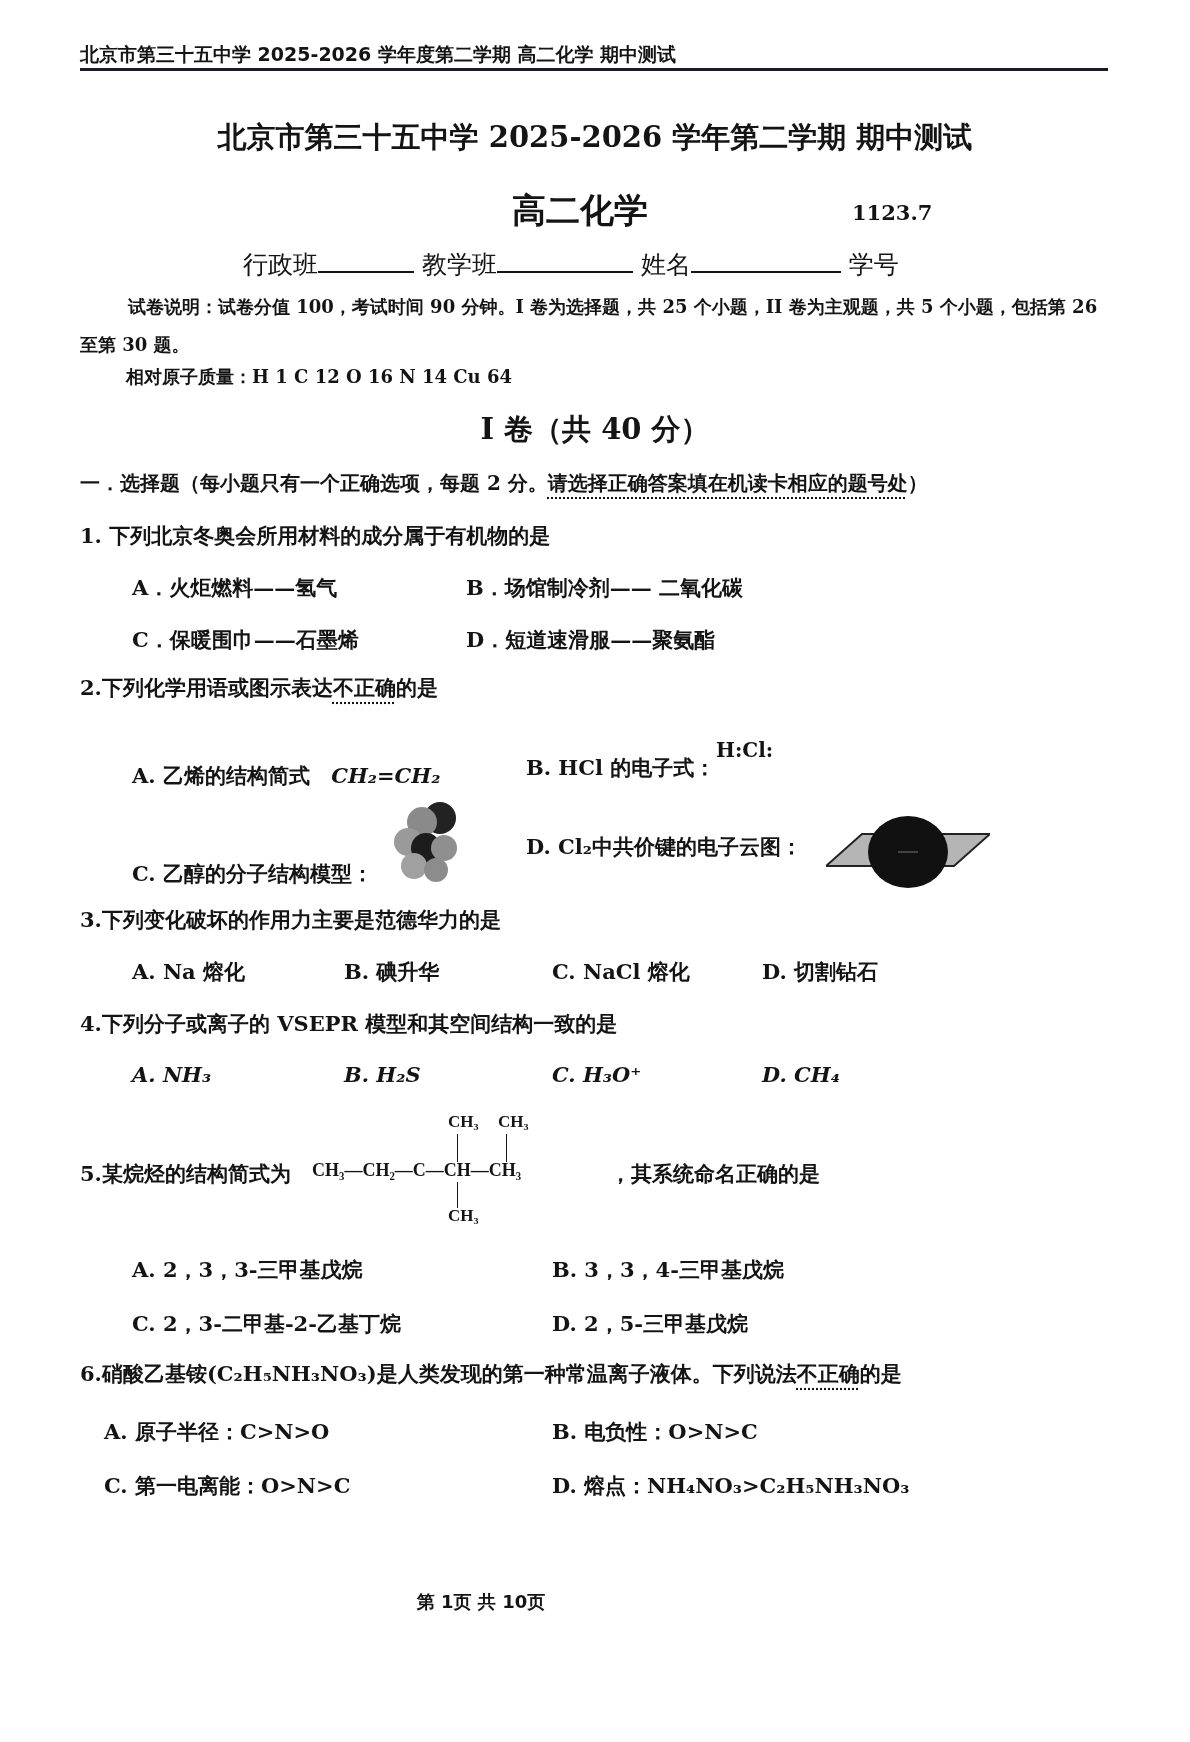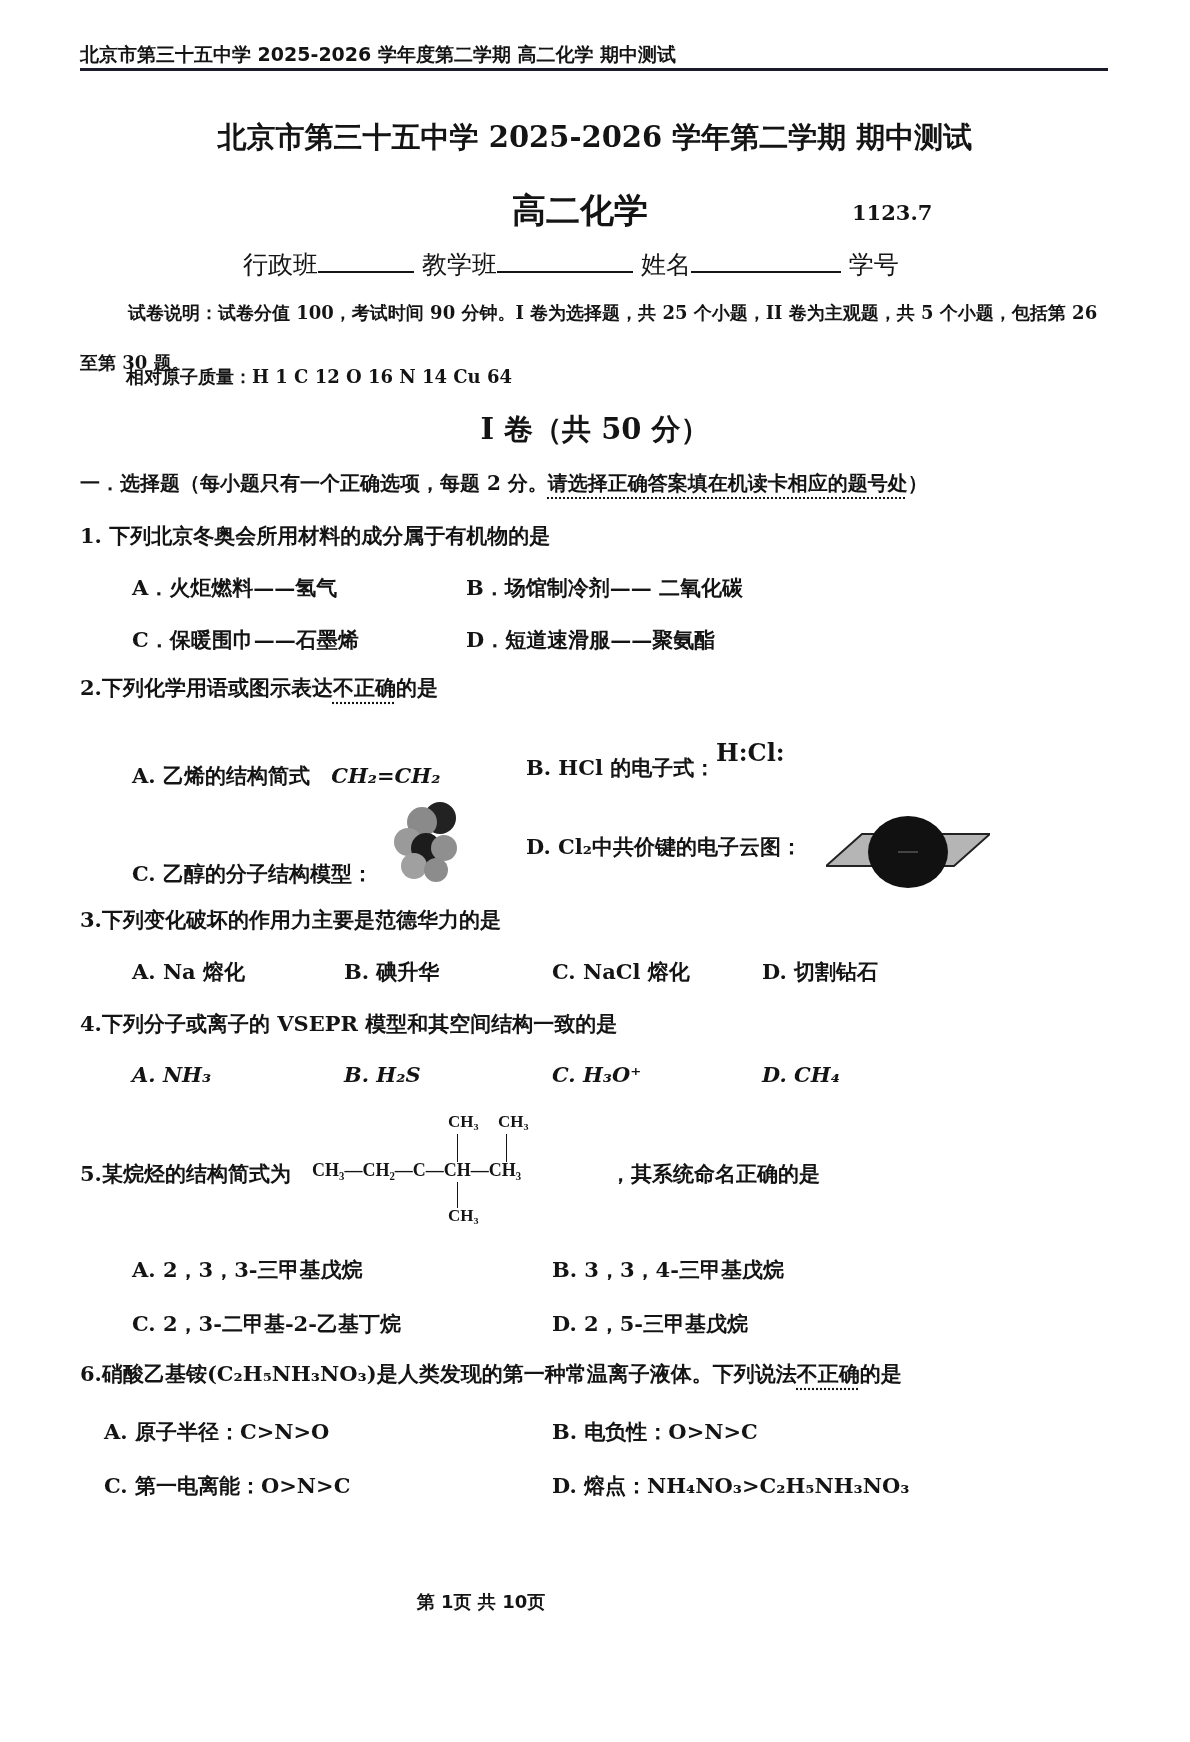--- a/index.html
+++ b/index.html
@@ -9,21 +9,21 @@
     color: #141414;
   }
   .abs { position: absolute; white-space: nowrap; }
   .run-header { left: 80px; top: 42px; font-family: "DejaVu Sans", sans-serif; font-size: 19px; font-weight: bold; }
   .header-rule { position: absolute; left: 80px; top: 68px; width: 1028px; height: 3px; background: #1a1a2a; }
   .title { left: 0; width: 1190px; text-align: center; top: 118px; font-size: 29px; font-weight: bold; }
   .subtitle { left: 512px; top: 188px; font-size: 34px; font-weight: bold; }
   .date { left: 852px; top: 200px; font-size: 21px; font-weight: bold; }
   .fields { left: 243px; top: 248px; font-size: 25px; }
   .blank { display: inline-block; border-bottom: 2px solid #141414; height: 22px; vertical-align: baseline; }
-  .instructions { left: 80px; top: 288px; width: 1030px; font-size: 18px; font-weight: bold; white-space: normal; line-height: 50px; text-indent: 48px; }
+  .instructions { left: 80px; top: 288px; width: 1030px; font-size: 18px; font-weight: bold; white-space: normal; line-height: 38px; text-indent: 48px; }
   .atomic { left: 126px; top: 365px; font-size: 18px; font-weight: bold; }
   .section-title { left: 0; width: 1190px; text-align: center; top: 410px; font-size: 29px; font-weight: bold; }
   .section-heading { left: 80px; top: 470px; font-size: 20px; font-weight: bold; }
   .dotted { text-decoration: underline dotted; text-underline-offset: 7px; }
   .q { font-size: 21px; font-weight: bold; }
   .opt { font-size: 21px; font-weight: bold; }
   .formula { font-style: italic; font-weight: bold; }
   .struct { position: absolute; font-size: 18px; font-weight: bold; font-family: "Liberation Serif", serif; }
   .vline { position: absolute; width: 1px; background: #141414; }
   .footer { left: 0; width: 962px; text-align: center; top: 1590px; font-size: 18px; font-weight: bold; font-family: "DejaVu Sans", sans-serif; }
@@ -41,21 +41,21 @@
 <div class="abs fields">
   <span>行政班</span><span class="blank" style="width:96px"></span>
   <span>教学班</span><span class="blank" style="width:136px"></span>
   <span>姓名</span><span class="blank" style="width:150px"></span>
   <span>学号</span>
 </div>
 
 <div class="abs instructions">试卷说明：试卷分值 100，考试时间 90 分钟。I 卷为选择题，共 25 个小题，II 卷为主观题，共 5 个小题，包括第 26 至第 30 题。</div>
 <div class="abs atomic">相对原子质量：H 1  C 12  O 16  N 14  Cu 64</div>
 
-<div class="abs section-title">I 卷（共 50 分）</div>
+<div class="abs section-title">I 卷（共 40 分）</div>
 <div class="abs section-heading">
   <span>一．选择题（每小题只有一个正确选项，每题 2 分。</span><span class="dotted">请选择正确答案填在机读卡相应的题号处</span><span>）</span>
 </div>
 
 <div class="abs q" style="left:80px;top:522px;">
   <span>1.</span>
   <span>下列北京冬奥会所用材料的成分属于有机物的是</span>
 </div>
 <div class="abs opt" style="left:132px;top:574px;">A．火炬燃料——氢气</div>
 <div class="abs opt" style="left:466px;top:574px;">B．场馆制冷剂—— 二氧化碳</div>
@@ -63,21 +63,21 @@
 <div class="abs opt" style="left:466px;top:626px;">D．短道速滑服——聚氨酯</div>
 
 <div class="abs q" style="left:80px;top:674px;">
   <span>2.</span><span>下列化学用语或图示表达</span><span class="dotted">不正确</span><span>的是</span>
 </div>
 <div class="abs opt" style="left:132px;top:754px;margin-top:8px;">
   <span>A. 乙烯的结构简式</span>
   <span class="formula" style="margin-left:14px;">CH₂=CH₂</span>
 </div>
 <div class="abs opt" style="left:526px;top:754px;">B. HCl 的电子式：</div>
-<div class="abs" style="left:716px;top:738px;font-size:24px;font-weight:bold;">H:Cl:</div>
+<div class="abs" style="left:716px;top:738px;font-size:20px;font-weight:bold;">H:Cl:</div>
 <div class="abs opt" style="left:132px;top:860px;text-align:right;">C. 乙醇的分子结构模型：</div>
 <svg class="abs" style="left:388px;top:800px;" width="70" height="84" viewBox="0 0 70 84">
   <circle cx="52" cy="18" r="16" fill="#222"></circle>
   <circle cx="34" cy="22" r="15" fill="#8a8a8a"></circle>
   <circle cx="20" cy="42" r="14" fill="#9a9a9a"></circle>
   <circle cx="38" cy="48" r="15" fill="#1c1c1c"></circle>
   <circle cx="56" cy="48" r="13" fill="#8f8f8f"></circle>
   <circle cx="26" cy="66" r="13" fill="#a0a0a0"></circle>
   <circle cx="48" cy="70" r="12" fill="#8c8c8c"></circle>
 </svg>

